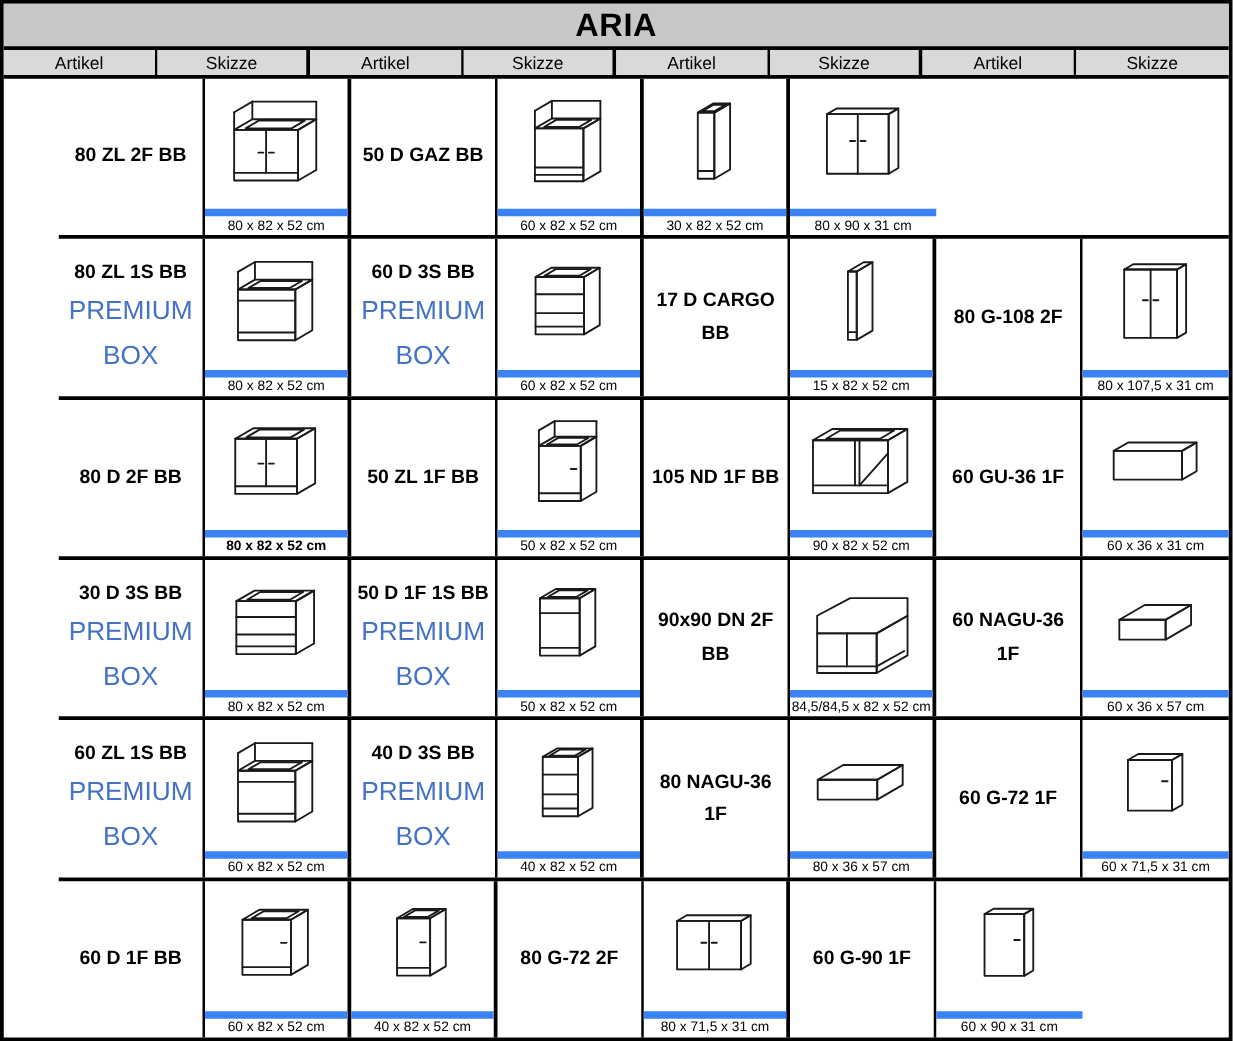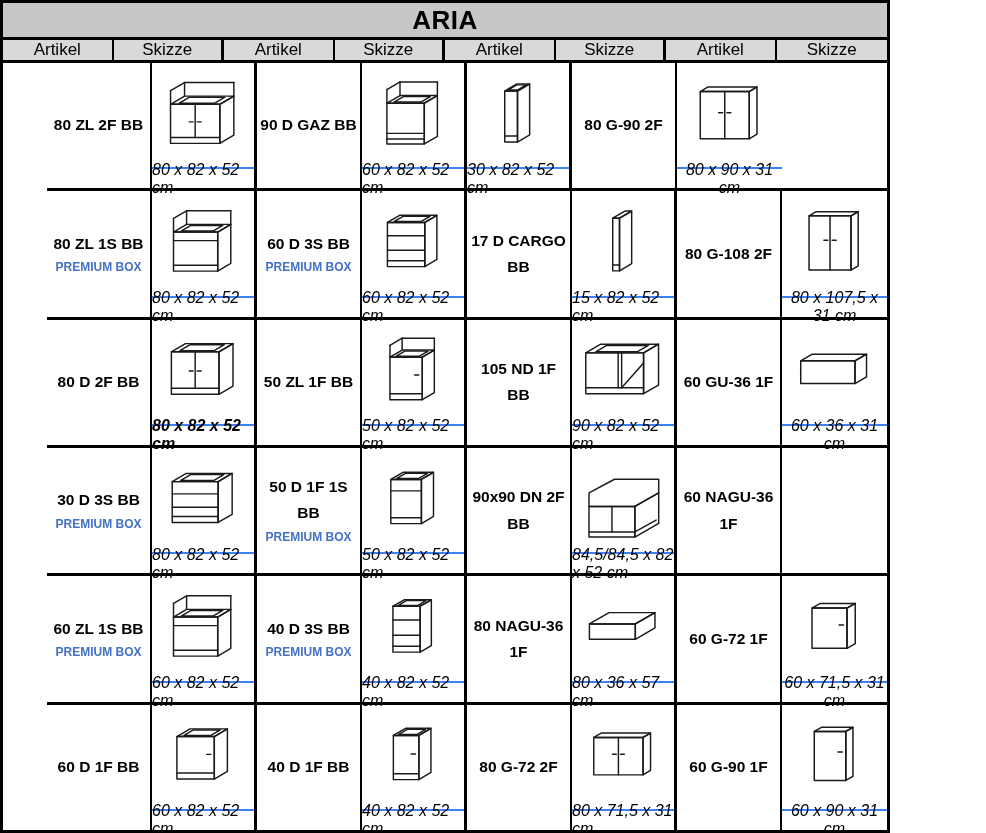--- a/index.html
+++ b/index.html
@@ -1,35 +1,35 @@
 <!DOCTYPE html>
 <html><head>
 <meta charset="utf-8">
 <style>
   html,body{margin:0;padding:0;background:#ffffff;width:986px;height:833px;overflow:hidden;}
   *{box-sizing:border-box;}
   body{font-family:"Liberation Sans", sans-serif;color:#000;}
-  .sheet{position:absolute;left:0;top:0;width:890px;height:833px;border:3px solid #000;display:flex;flex-direction:column;background:#fff;}
+  .sheet{position:absolute;left:0;top:0;width:986px;height:833px;border:3px solid #000;display:flex;flex-direction:column;background:#fff;}
   .title-bar{height:37px;background:#c7c7c7;border-bottom:3px solid #000;display:flex;align-items:center;justify-content:center;font-size:26px;font-weight:bold;letter-spacing:.5px;}
   .header-row{display:grid;grid-template-columns:repeat(8,1fr);height:23px;border-bottom:3px solid #000;}
-  .hcell{background:#d9d9d9;display:flex;align-items:center;justify-content:center;font-size:17px;}
+  .hcell{background:#d9d9d9;display:flex;align-items:center;justify-content:center;font-size:14px;}
   .hcell.art{border-right:2px solid #000;}
   .hcell.skz{border-right:3px solid #000;}
   .hcell.last{border-right:none;}
   .tbody{flex:1;display:flex;flex-direction:column;}
   .trow{flex:1;display:grid;grid-template-columns:repeat(8,1fr);border-bottom:3px solid #000;margin-left:44px;}
   .trow:last-child{border-bottom:none;}
   .cell{min-width:0;min-height:0;}
   .artikel{border-right:2px solid #000;display:flex;flex-direction:column;align-items:center;justify-content:center;text-align:center;padding:2px;}
   .art-name{font-size:15.5px;font-weight:bold;line-height:1.7;}
-  .premium{font-size:12px;font-weight:bold;line-height:1.7;}
+  .premium{font-size:21px;font-weight:normal;line-height:1.7;}
   .skizze{border-right:3px solid #000;display:flex;flex-direction:column;}
   .skizze.last{border-right:none;text-align:center;}
   .sketch{flex:1;display:flex;align-items:center;justify-content:center;overflow:hidden;}
-  .dim{height:21px;border-top:2px solid #3b82f6;display:flex;align-items:center;justify-content:center;font-size:16px;font-style:italic;}
+  .dim{height:21px;border-top:6px solid #3b82f6;display:flex;align-items:center;justify-content:center;font-size:11px;}
   .dim.bold{font-weight:bold;}
   svg{display:block;}
 </style>
 </head>
 <body>
 
 <div class="sheet">
   <div class="title-bar">ARIA</div>
   <div class="header-row">
       <div class="hcell art">Artikel</div>
@@ -60,21 +60,21 @@
               <line x1="38.3" y1="16.2" x2="96.3" y2="16.2"></line>
               <line x1="21.8" y1="80.8" x2="79.8" y2="80.8"></line>
               <line x1="50.8" y1="41.8" x2="50.8" y2="80.8"></line>
               <line x1="43.8" y1="62.5" x2="48.3" y2="62.5"></line>
               <line x1="53.3" y1="62.5" x2="57.8" y2="62.5"></line>
             </svg>
           </div>
           <div class="dim">80 x 82 x 52 cm</div>
         </div>
         <div class="cell artikel">
-          <div class="art-name">90 D GAZ BB</div>
+          <div class="art-name">50 D GAZ BB</div>
         </div>
         <div class="cell skizze">
           <div class="sketch">
             <svg viewBox="0 0 120 110" width="108" height="97" fill="none" stroke="#1a1a1a" stroke-width="1.7" stroke-linejoin="round" stroke-linecap="round">
               <polygon points="29.3,40.5 73.3,40.5 73.3,88.5 29.3,88.5"></polygon>
               <polygon points="73.3,40.5 88.7,31.5 88.7,79.5 73.3,88.5"></polygon>
               <polygon points="29.3,40.5 44.7,31.5 88.7,31.5 73.3,40.5"></polygon>
               <polygon points="37.6,39.2 48.7,32.8 80.4,32.8 69.3,39.2"></polygon>
               <line x1="29.3" y1="40.5" x2="29.3" y2="24.5"></line>
               <line x1="44.7" y1="31.5" x2="44.7" y2="15.5"></line>
@@ -92,23 +92,20 @@
             <svg viewBox="0 0 120 110" width="108" height="97" fill="none" stroke="#1a1a1a" stroke-width="1.7" stroke-linejoin="round" stroke-linecap="round">
               <polygon points="44.4,26.2 59.4,26.2 59.4,86.2 44.4,86.2"></polygon>
               <polygon points="59.4,26.2 73.7,17.8 73.7,77.8 59.4,86.2"></polygon>
               <polygon points="44.4,26.2 58.7,17.8 73.7,17.8 59.4,26.2"></polygon>
               <polygon points="48.5,25 58.7,19 69.5,19 59.3,25"></polygon>
               <line x1="44.4" y1="79.2" x2="59.4" y2="79.2"></line>
             </svg>
           </div>
           <div class="dim">30 x 82 x 52 cm</div>
         </div>
-        <div class="cell artikel">
-          <div class="art-name">80 G-90 2F</div>
-        </div>
         <div class="cell skizze last">
           <div class="sketch">
             <svg viewBox="0 0 120 110" width="108" height="97" fill="none" stroke="#1a1a1a" stroke-width="1.7" stroke-linejoin="round" stroke-linecap="round">
               <polygon points="26.6,27.6 82.6,27.6 82.6,81.6 26.6,81.6"></polygon>
               <polygon points="82.6,27.6 91.4,22.4 91.4,76.4 82.6,81.6"></polygon>
               <polygon points="26.6,27.6 35.4,22.4 91.4,22.4 82.6,27.6"></polygon>
               <line x1="54.6" y1="27.6" x2="54.6" y2="81.6"></line>
               <line x1="47.6" y1="51.9" x2="52.1" y2="51.9"></line>
               <line x1="57.1" y1="51.9" x2="61.6" y2="51.9"></line>
             </svg>
@@ -308,20 +305,30 @@
               <line x1="47" y1="62" x2="47" y2="92"></line>
               <line x1="20" y1="92" x2="74" y2="92"></line>
               <line x1="74" y1="92" x2="99" y2="78"></line>
             </svg>
           </div>
           <div class="dim">84,5/84,5 x 82 x 52 cm</div>
         </div>
         <div class="cell artikel">
           <div class="art-name">60 NAGU-36 1F</div>
         </div>
+        <div class="cell skizze last">
+          <div class="sketch">
+            <svg viewBox="0 0 120 110" width="108" height="97" fill="none" stroke="#1a1a1a" stroke-width="1.7" stroke-linejoin="round" stroke-linecap="round">
+              <polygon points="26.5,49.7 68.5,49.7 68.5,67.7 26.5,67.7"></polygon>
+              <polygon points="68.5,49.7 91.6,36.3 91.6,54.3 68.5,67.7"></polygon>
+              <polygon points="26.5,49.7 49.6,36.3 91.6,36.3 68.5,49.7"></polygon>
+            </svg>
+          </div>
+          <div class="dim">60 x 36 x 57 cm</div>
+        </div>
       </div>
       <div class="trow">
         <div class="cell artikel">
           <div class="art-name">60 ZL 1S BB</div>
           <div class="premium" style="color: rgb(68, 114, 196);">PREMIUM BOX</div>
         </div>
         <div class="cell skizze">
           <div class="sketch">
             <svg viewBox="0 0 120 110" width="108" height="97" fill="none" stroke="#1a1a1a" stroke-width="1.7" stroke-linejoin="round" stroke-linecap="round">
               <polygon points="25.3,41.5 77.3,41.5 77.3,87.5 25.3,87.5"></polygon>
@@ -395,23 +402,20 @@
               <polygon points="29.3,31.5 73.3,31.5 73.3,81.5 29.3,81.5"></polygon>
               <polygon points="73.3,31.5 88.7,22.5 88.7,72.5 73.3,81.5"></polygon>
               <polygon points="29.3,31.5 44.7,22.5 88.7,22.5 73.3,31.5"></polygon>
               <polygon points="37.6,30.2 48.7,23.8 80.4,23.8 69.3,30.2"></polygon>
               <line x1="29.3" y1="74.5" x2="73.3" y2="74.5"></line>
               <line x1="64.3" y1="52.5" x2="69.3" y2="52.5"></line>
             </svg>
           </div>
           <div class="dim">60 x 82 x 52 cm</div>
         </div>
-        <div class="cell artikel">
-          <div class="art-name">40 D 1F BB</div>
-        </div>
         <div class="cell skizze">
           <div class="sketch">
             <svg viewBox="0 0 120 110" width="108" height="97" fill="none" stroke="#1a1a1a" stroke-width="1.7" stroke-linejoin="round" stroke-linecap="round">
               <polygon points="36.9,30.2 66.9,30.2 66.9,82.2 36.9,82.2"></polygon>
               <polygon points="66.9,30.2 81.1,21.8 81.1,73.8 66.9,82.2"></polygon>
               <polygon points="36.9,30.2 51.2,21.8 81.1,21.8 66.9,30.2"></polygon>
               <polygon points="43.1,29 53.3,23 74.9,23 64.7,29"></polygon>
               <line x1="36.9" y1="75.2" x2="66.9" y2="75.2"></line>
               <line x1="57.9" y1="52" x2="62.9" y2="52"></line>
             </svg>

